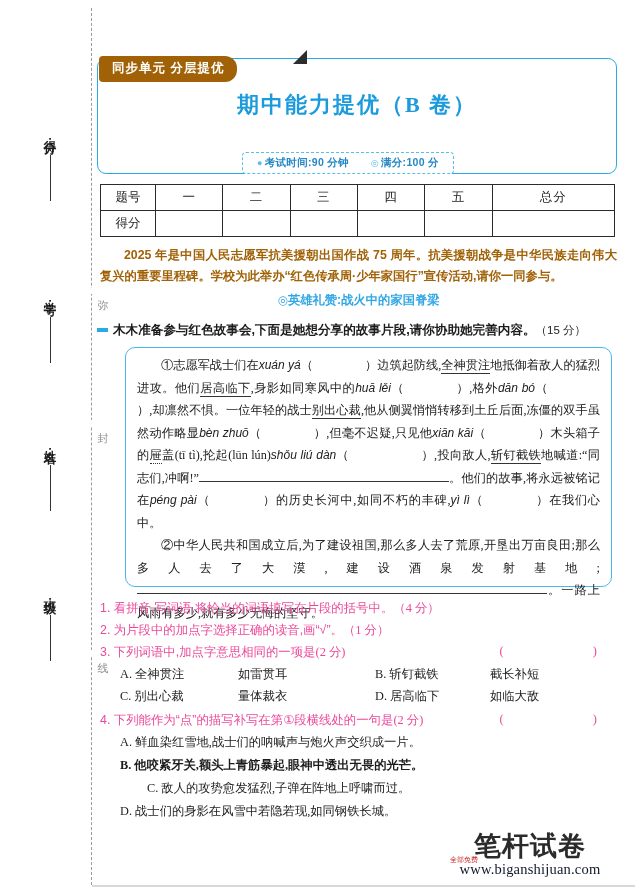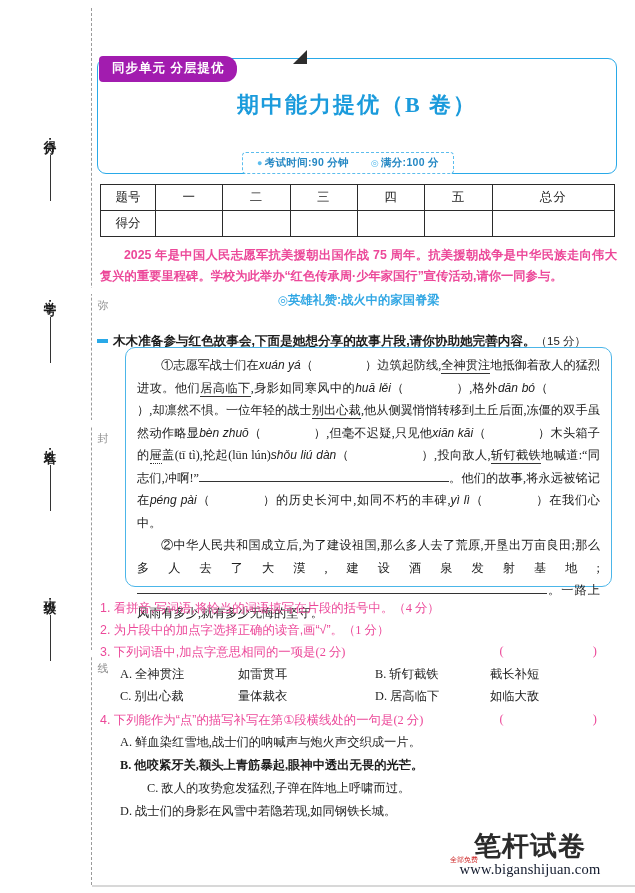--- a/index.html
+++ b/index.html
@@ -95,21 +95,21 @@
     position: absolute;
     left: 5px; top: 58px;
     width: 520px; height: 116px;
     border: 1.6px solid #29a9e8;
     border-radius: 9px;
     box-sizing: border-box;
   }
   #header-tab {
     position: absolute;
     left: 7px; top: 56px;
-    background: #a21caf;
+    background: #a16207;
     color: #ffffff;
     font-family: "Liberation Sans", "DejaVu Sans", sans-serif;
     font-size: 12.5px;
     font-weight: bold;
     letter-spacing: 1px;
     padding: 4px 13px 5px 13px;
     border-radius: 4px 12px 12px 4px;
     z-index: 4;
     white-space: nowrap;
   }
@@ -167,21 +167,21 @@
     font-family: "Liberation Serif", "DejaVu Serif", serif;
   }
   #score-table td.lbl { width: 52px; }
   .cn-num { letter-spacing: 1px; }
 
   
   #intro {
     position: absolute;
     left: 8px; top: 245px;
     width: 517px;
-    color: #ec4899;
+    color: #a16207;
     font-family: "Liberation Sans", "DejaVu Sans", sans-serif;
     font-weight: bold;
     font-size: 12.3px;
     line-height: 21px;
     text-indent: 24px;
     text-align: justify;
   }
   #intro-sub {
     position: absolute;
     left: 8px; top: 292px;
@@ -200,21 +200,20 @@
   
   #sec1-heading {
     position: absolute;
     left: 5px; top: 322px;
     width: 520px;
     font-size: 12.6px;
     font-family: "Liberation Sans", "DejaVu Sans", sans-serif;
     font-weight: bold;
     color: #1c1c1c;
     white-space: nowrap;
-    margin-top: 11px;
   }
   #sec1-heading .sec-num {
     display: inline-block;
     background: #29a9e8;
     color: #29a9e8;
     width: 11px; height: 4px;
     vertical-align: middle;
     margin-right: 5px;
     position: relative;
     top: -1px;

